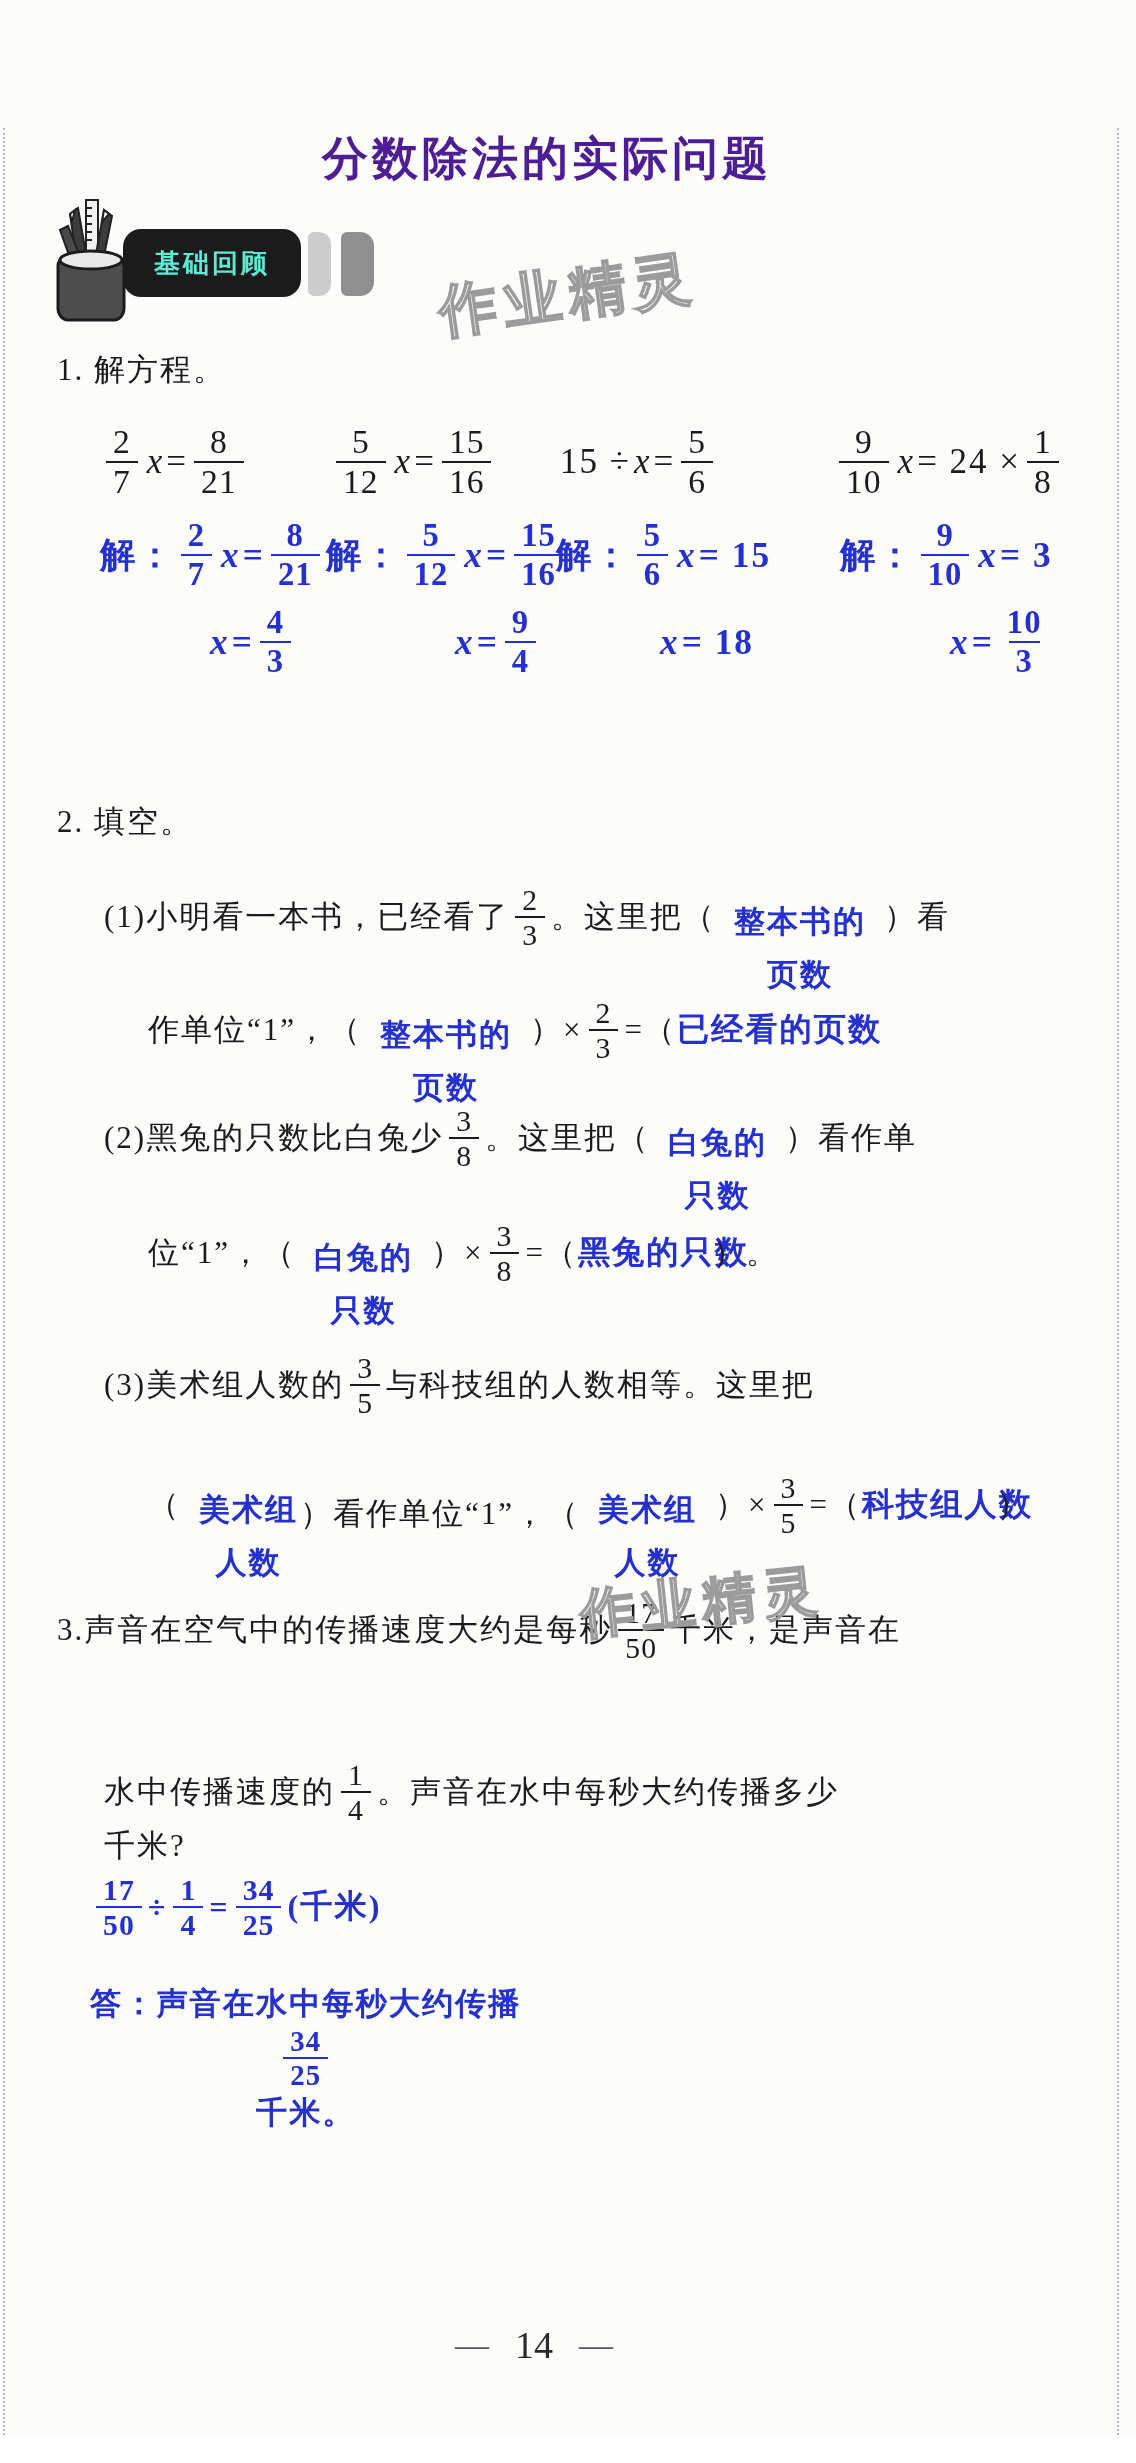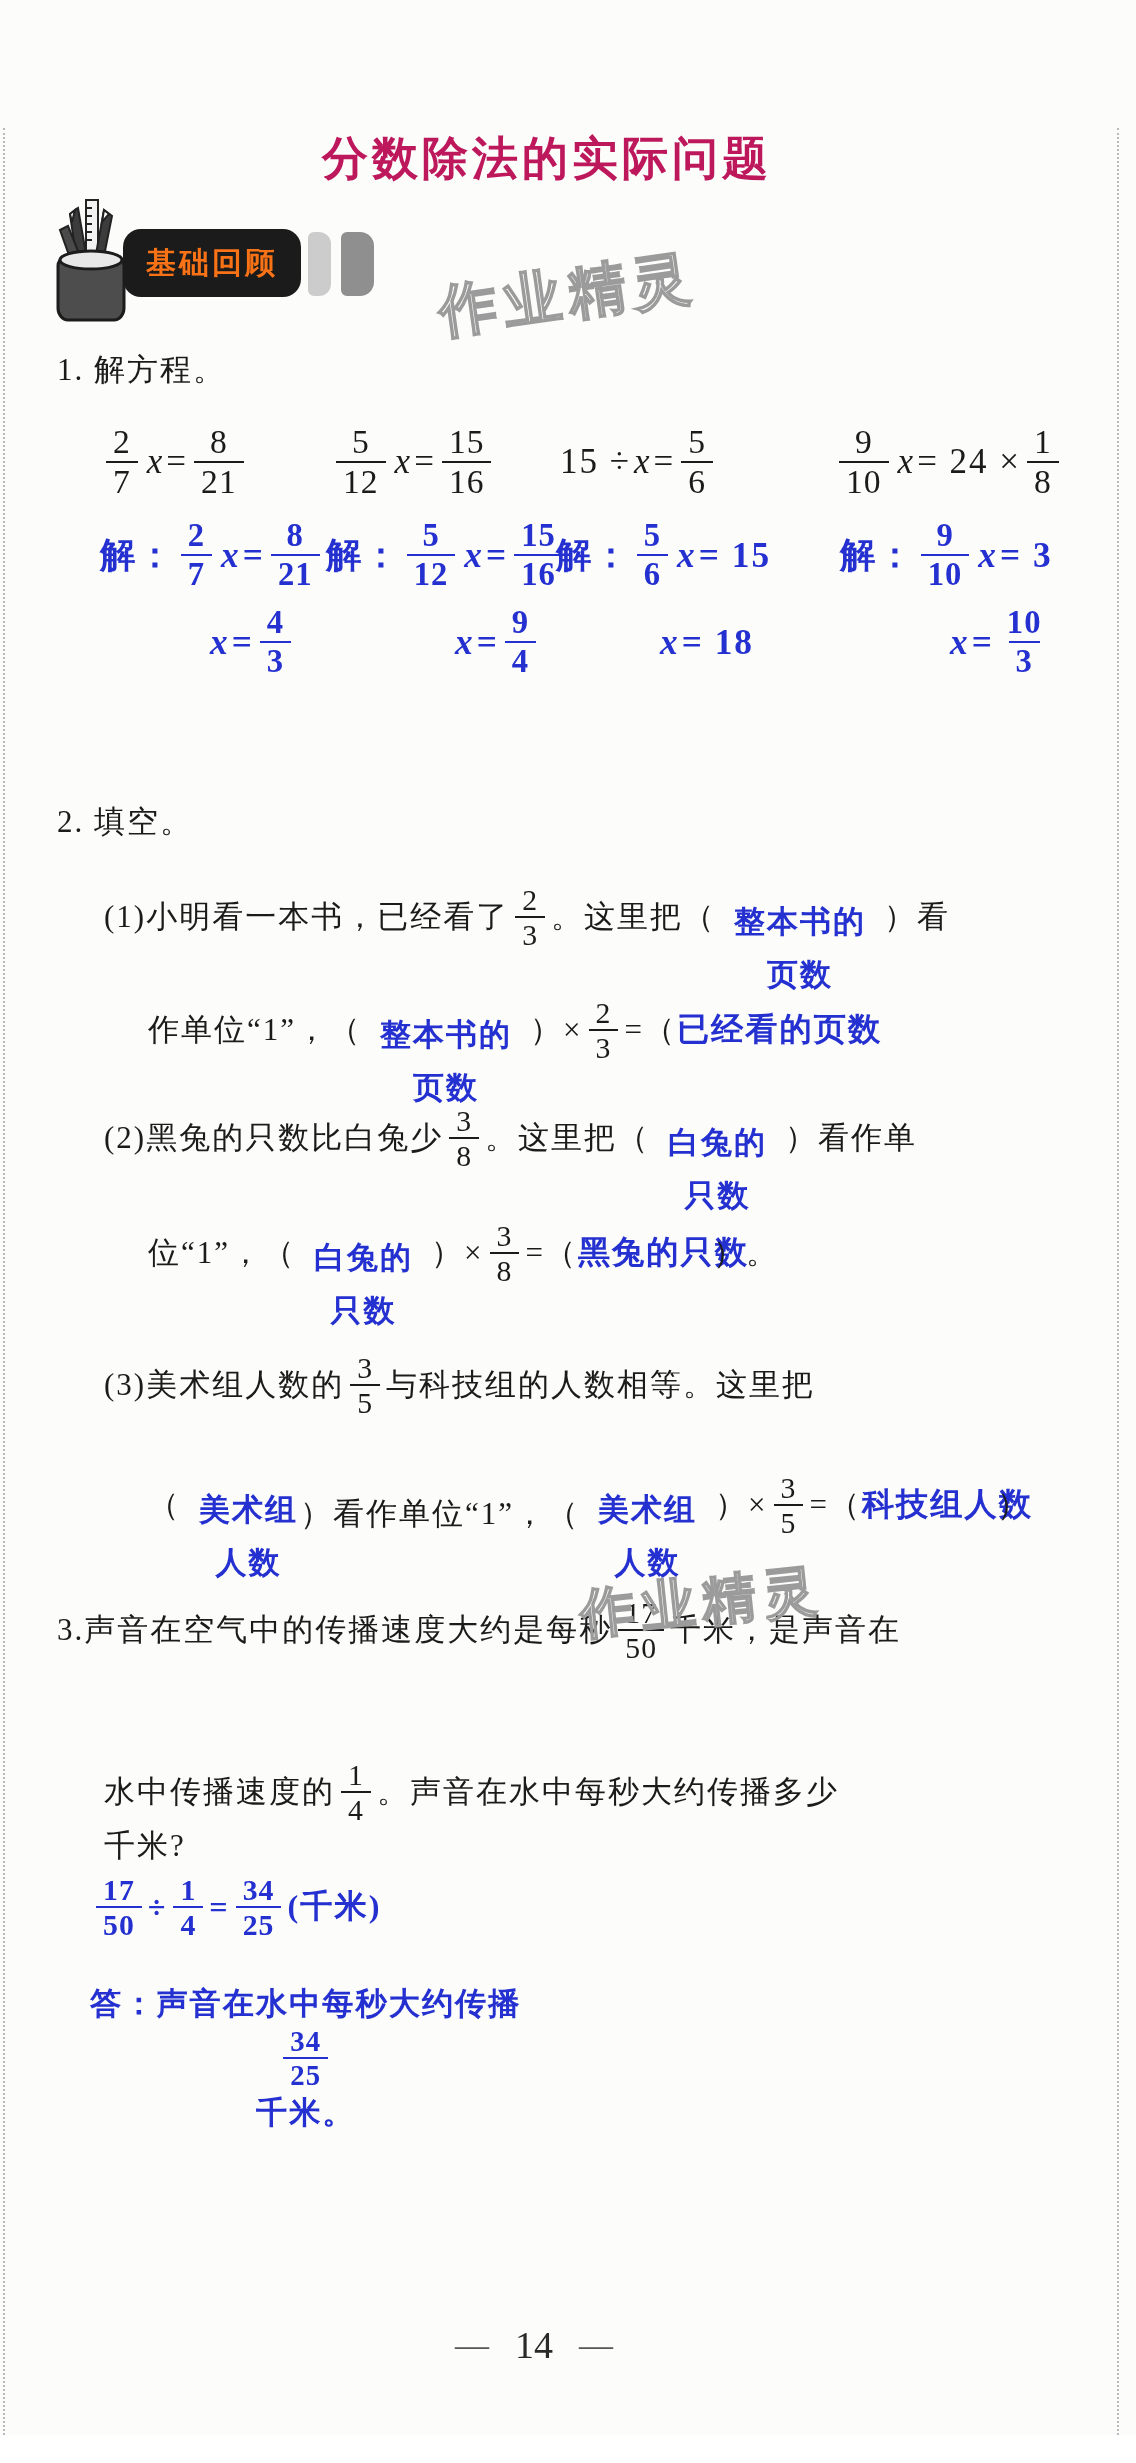--- a/index.html
+++ b/index.html
@@ -2,26 +2,26 @@
 <html><head>
 <meta charset="utf-8">
 <style>
   html,body{margin:0;padding:0;}
   body{width:1136px;height:2463px;position:relative;background:#fcfcfa;overflow:hidden;
        font-family:"Liberation Serif", serif;color:#1b1b1b;}
   
   .dotline{position:absolute;top:128px;height:2327px;width:0;border-left:2px dotted #b9b9b9;}
   
   .title{position:absolute;left:322px;top:128px;font-family:"Liberation Sans",sans-serif;
-         font-weight:bold;font-size:46px;letter-spacing:4px;color:#be185d;white-space:nowrap;}
+         font-weight:bold;font-size:46px;letter-spacing:4px;color:#4c1d95;white-space:nowrap;}
   
   .badge{position:absolute;left:123px;top:229px;width:178px;height:68px;background:#1b1b1b;
          border-radius:18px;display:flex;align-items:center;justify-content:center;}
-  .badge span{color:#f97316;font-family:"Liberation Sans",sans-serif;font-weight:bold;
-         font-size:30px;letter-spacing:3px;}
+  .badge span{color:#5eead4;font-family:"Liberation Sans",sans-serif;font-weight:bold;
+         font-size:26px;letter-spacing:3px;}
   .bar1{position:absolute;left:308px;top:232px;width:23px;height:64px;background:#cccccc;
         border-radius:6px 12px 12px 6px;}
   .bar2{position:absolute;left:341px;top:232px;width:33px;height:64px;background:#8f8f8f;
         border-radius:6px 14px 14px 6px;}
   .wm{position:absolute;font-family:"Liberation Sans",sans-serif;font-weight:bold;
       color:transparent;-webkit-text-stroke:1.6px #9b9b9b;letter-spacing:7px;white-space:nowrap;}
   .wm1{left:438px;top:256px;font-size:58px;transform:rotate(-8deg);}
   .wm2{left:580px;top:1566px;font-size:54px;transform:rotate(-6deg);z-index:6;}
   
   .hrow{position:absolute;font-size:31px;letter-spacing:2px;line-height:48px;white-space:nowrap;}

